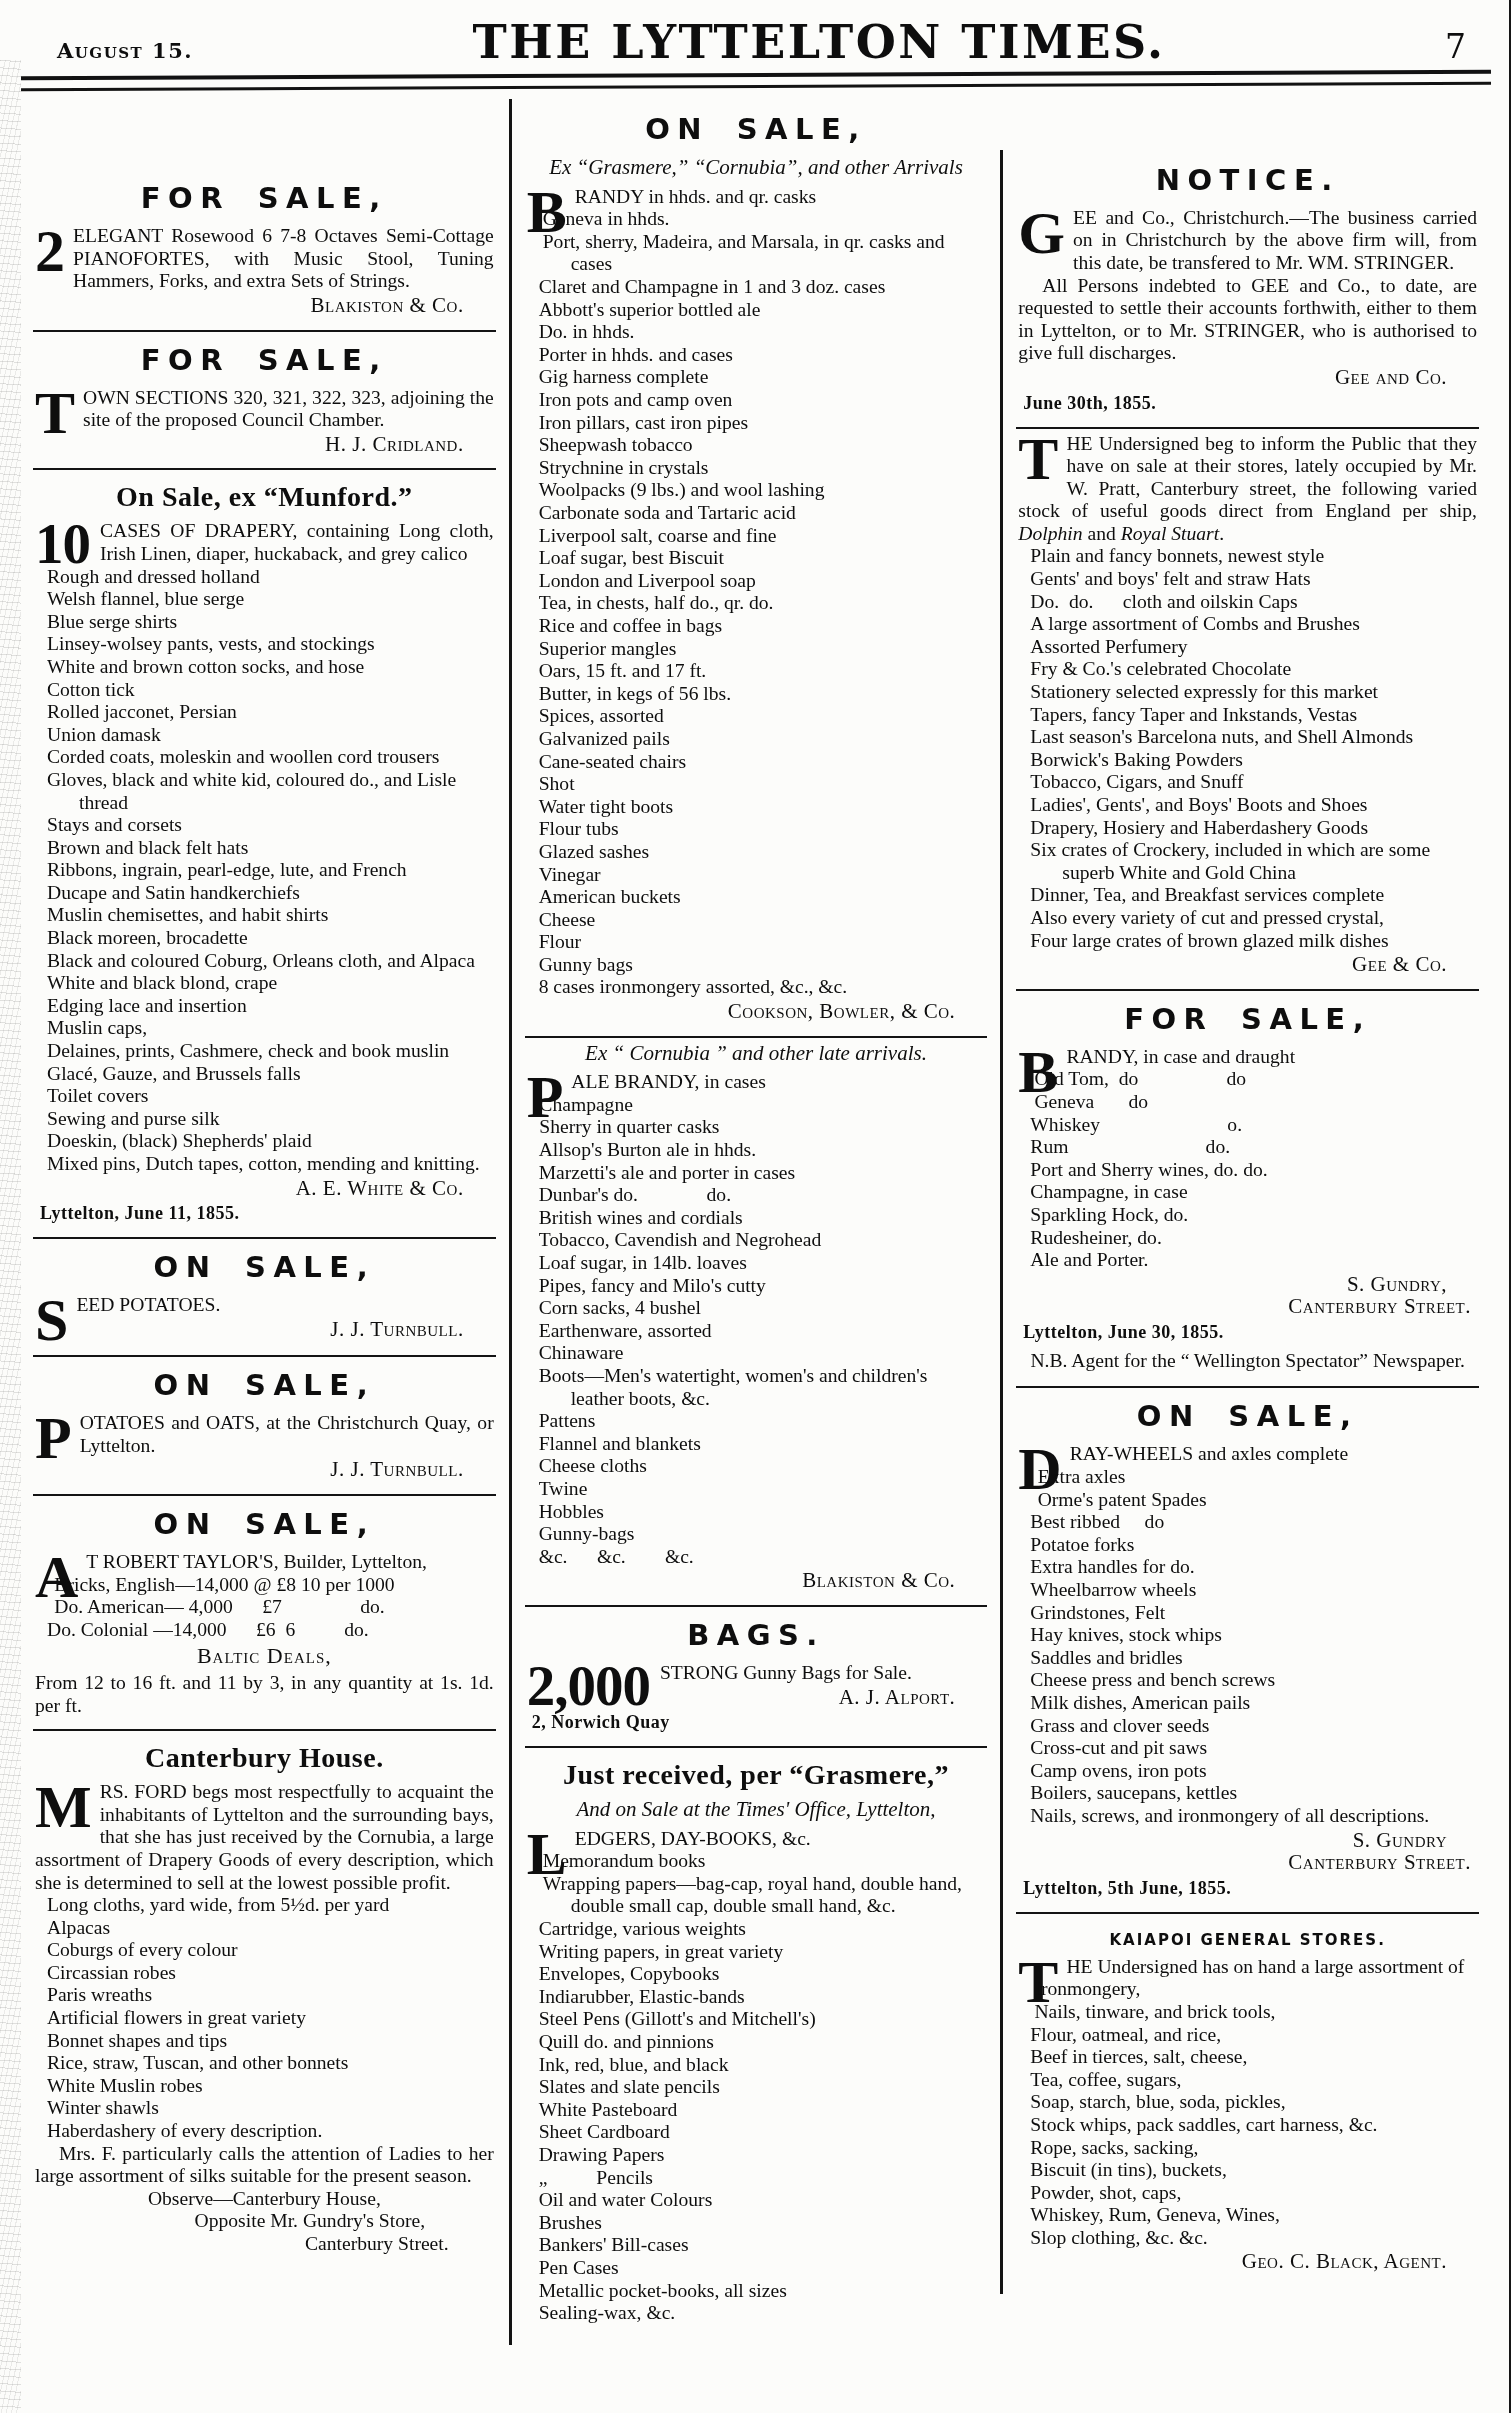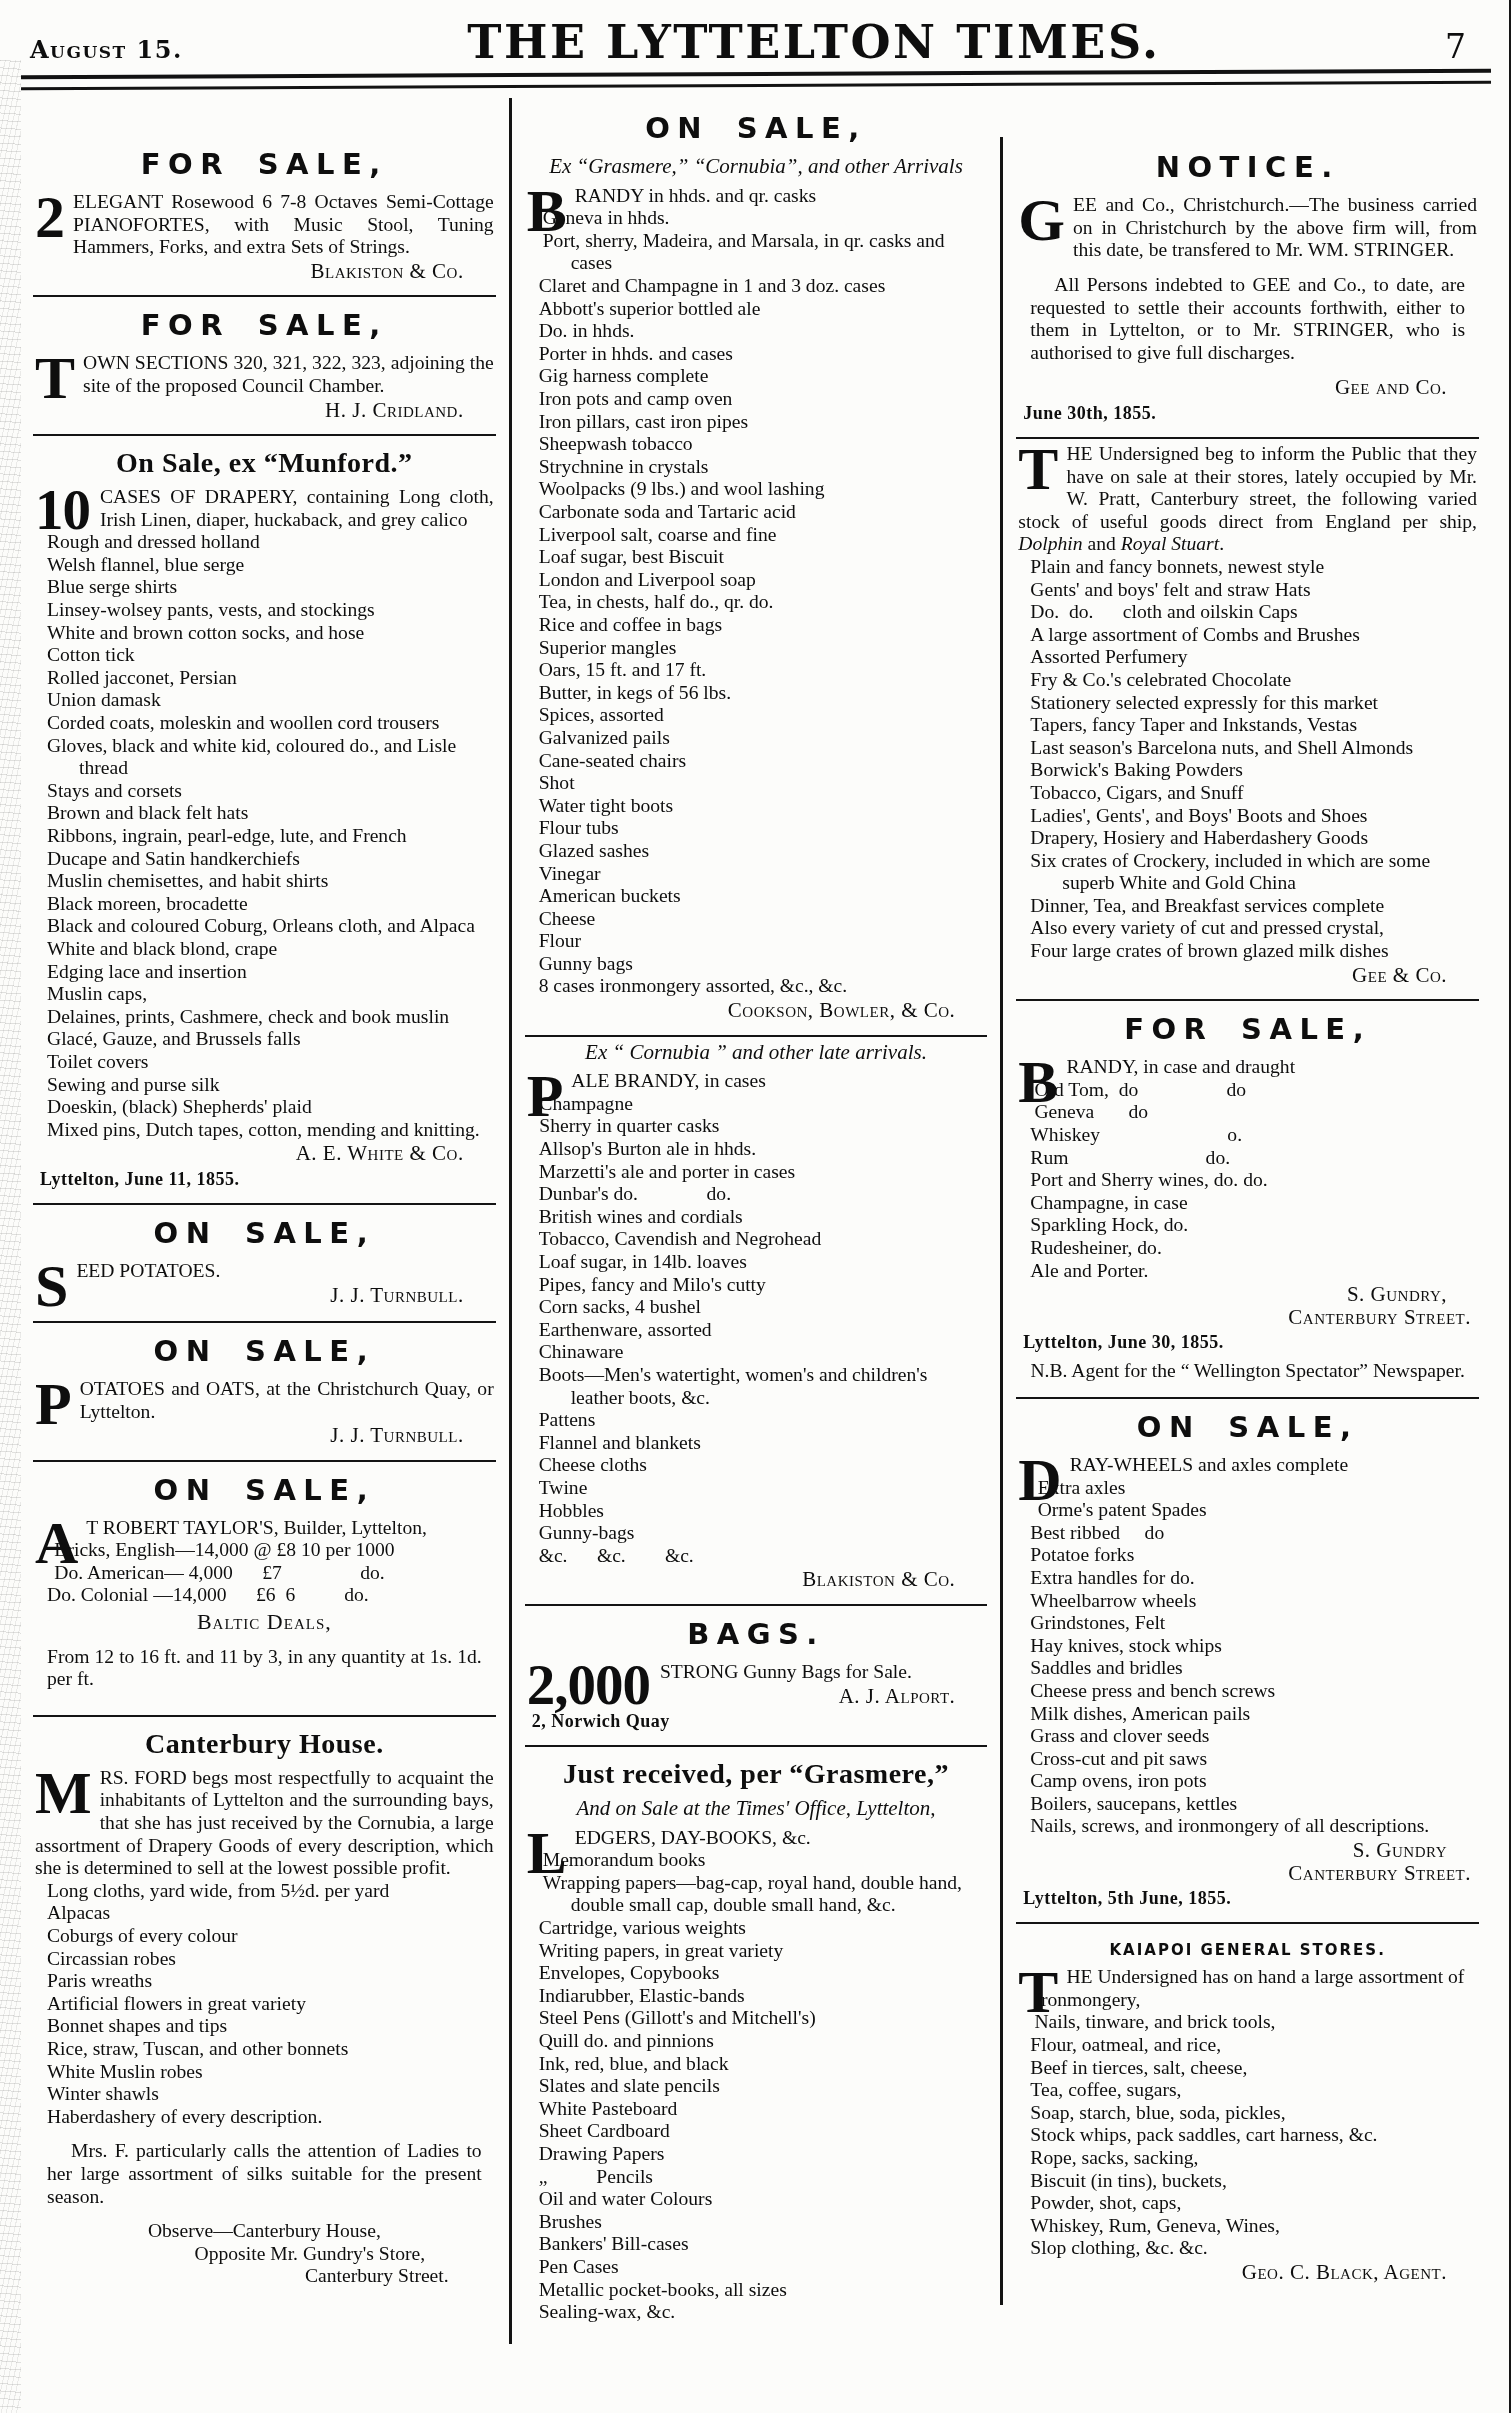--- a/index.html
+++ b/index.html
@@ -4,42 +4,42 @@
 <style>
   html,body{margin:0;padding:0;background:#d9d7d0;}
   .sheet{width:1512px;min-height:2413px;margin:0 auto;background:#fcfcfa;color:#0e0e0e;
     font-family:"Liberation Serif",serif;font-size:19.6px;line-height:22.6px;position:relative;
     box-sizing:border-box;padding:13px 17px 30px 20px;border-right:3.5px solid #161616;}
   .speckle{position:absolute;left:0;top:60px;bottom:0;width:21px;opacity:.5;pointer-events:none;
     background:repeating-linear-gradient(4deg,transparent 0 6.5px,rgba(25,25,25,.25) 6.5px 7.5px),
                repeating-linear-gradient(-78deg,transparent 0 4px,rgba(25,25,25,.16) 4px 5px);}
   
   .masthead{display:flex;align-items:baseline;justify-content:space-between;padding:18px 13px 7px 10px;}
-  .m-date{font-variant:small-caps;font-size:24px;letter-spacing:1.5px;font-weight:bold;font-family:"DejaVu Serif",serif;}
+  .m-date{font-variant:small-caps;font-size:21px;letter-spacing:1.5px;font-weight:bold;font-family:"DejaVu Serif",serif;margin-left:27px;}
   .m-title{font-family:"DejaVu Serif",serif;font-weight:bold;font-size:46px;letter-spacing:2.5px;}
   .m-page{font-size:33px;font-family:"DejaVu Serif",serif;padding-right:13px;}
   .double-rule{height:7.5px;border-top:4.5px solid #121212;border-bottom:3px solid #121212;
     transform:rotate(-0.25deg);margin:3px 1px 12px;}
   
   .columns{display:flex;align-items:center;}
   .column{flex:1 1 0;padding:2px 15px 20px;min-width:0;}
   .column + .column{border-left:3px solid #131313;}
   
   .ad::after{content:"";display:block;clear:both;}
   .ad-title.display{font-family:"DejaVu Sans",sans-serif;font-weight:bold;font-size:29px;line-height:32px;
     letter-spacing:7.5px;word-spacing:10px;text-align:center;margin:12px 0 11px;}
   .ad-title.serif{font-weight:bold;font-size:28px;line-height:31px;text-align:center;margin:11px 0 8px;letter-spacing:0.5px;}
   .ad-title.sans{font-family:"DejaVu Sans",sans-serif;font-weight:bold;font-size:15px;line-height:29px;
     letter-spacing:2px;text-align:center;margin:12px 0 1px;}
   .ad-subtitle{font-style:italic;text-align:center;font-size:21px;margin:0 0 7px;}
   .lead{text-align:justify;margin:0;}
   .dropcap{float:left;font-size:60px;line-height:45px;padding:4px 8px 0 0;font-weight:bold;}
   .dropcap.wide{font-size:57px;line-height:40px;letter-spacing:-1px;padding-right:10px;}
   .item{padding-left:44px;text-indent:-32px;white-space:pre-wrap;}
-  .para{text-align:justify;margin:12px;}
+  .para{text-align:justify;margin:0;}
   .para.indent{text-indent:24px;}
   .sig{text-align:right;padding-right:30px;font-variant:small-caps;font-size:21px;letter-spacing:0.5px;margin:1px 0;}
   .sig.sig2{padding-right:6px;margin-top:-1px;}
   .dateline{font-size:18px;line-height:22px;padding:2px 0 1px 5px;font-weight:bold;letter-spacing:0.5px;}
   .note{text-align:center;margin:6px 0 2px;}
   .subhead{font-variant:small-caps;text-align:center;font-size:22px;margin:4px 0;letter-spacing:1px;}
   .line.center{text-align:center;}
   .line.center2{text-align:center;padding-left:91px;}
   .line.right{text-align:right;padding-right:45px;}
   .rule{border-top:2.5px solid #141414;margin:12px -2px 4px;clear:both;}

